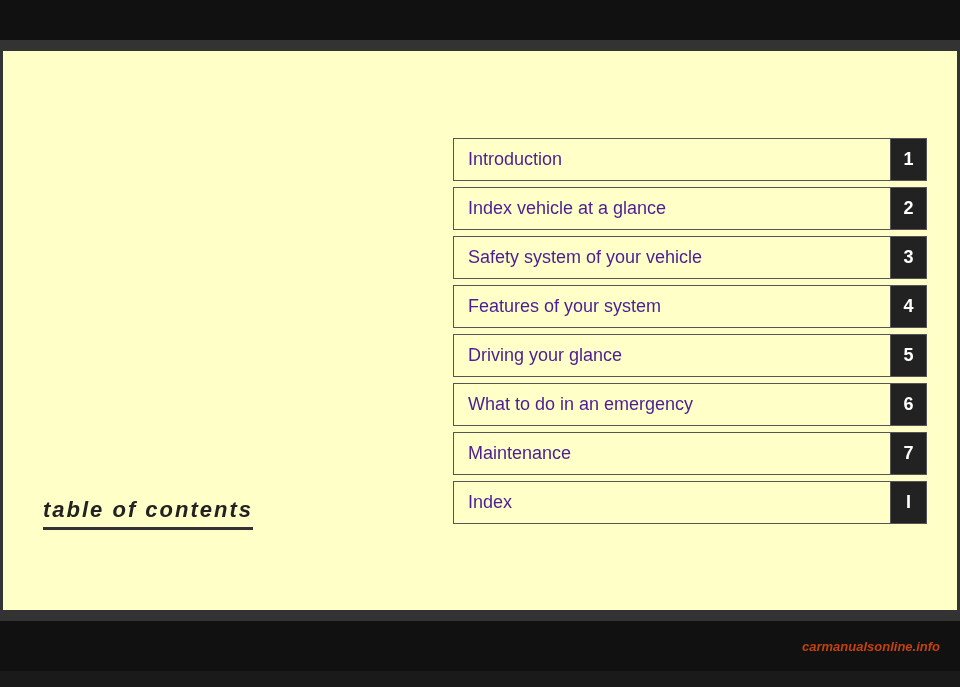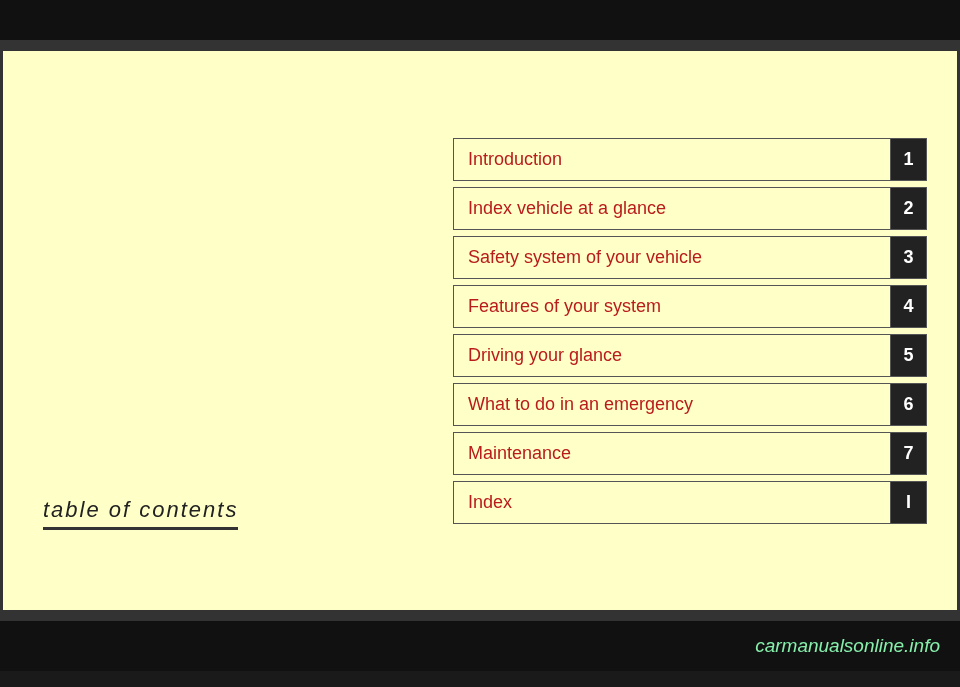--- a/index.html
+++ b/index.html
@@ -38,21 +38,21 @@
       flex: 0 0 430px;
       height: 100%;
       display: flex;
       align-items: flex-end;
       padding-bottom: 60px;
       padding-left: 20px;
     }
 
     .table-of-contents-label {
       font-size: 22px;
-      font-weight: normal;
+      font-weight: bold;
       color: #222;
       letter-spacing: 2px;
       border-bottom: 3px solid #333;
       padding-bottom: 4px;
       font-style: italic;
     }
 
     .right-section {
       flex: 1;
       display: flex;
@@ -66,21 +66,21 @@
       align-items: stretch;
       gap: 0;
     }
 
     .toc-item {
       flex: 1;
       background-color: #ffffc8;
       border: 1.5px solid #555;
       padding: 10px 14px;
       font-size: 18px;
-      color: #b91c1c;
+      color: #4c1d95;
       cursor: pointer;
       display: flex;
       align-items: center;
     }
 
     .toc-number {
       min-width: 36px;
       height: 100%;
       background-color: #222;
       color: #fff;
@@ -98,23 +98,24 @@
       width: 100%;
       height: 50px;
       background-color: #111;
       display: flex;
       align-items: center;
       justify-content: flex-end;
       padding-right: 20px;
     }
 
     .watermark {
-      color: #86efac;
-      font-size: 19px;
+      color: #c2410c;
+      font-size: 13px;
       font-style: italic;
+      font-weight: bold;
     }
 
     .separator-bar {
       width: 100%;
       height: 8px;
       background-color: #333;
     }
   </style>
 </head>
 <body>

